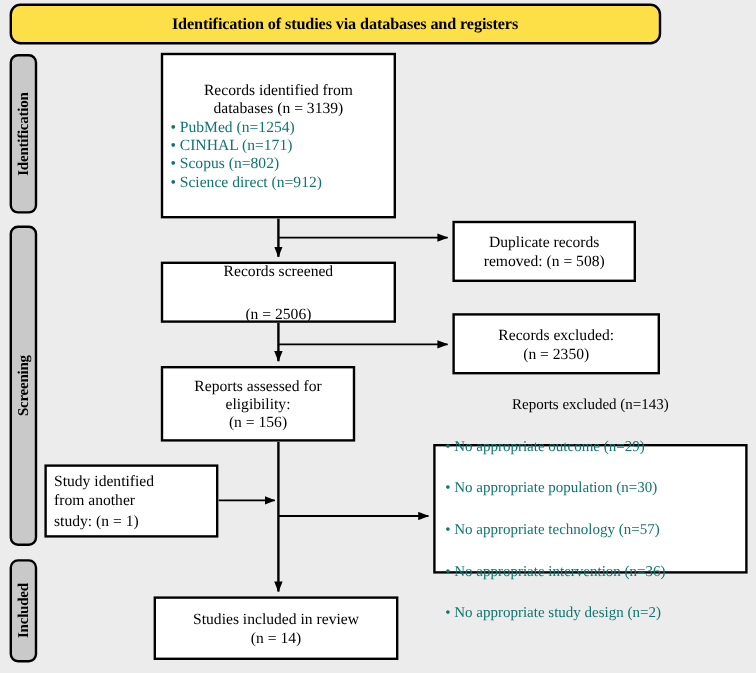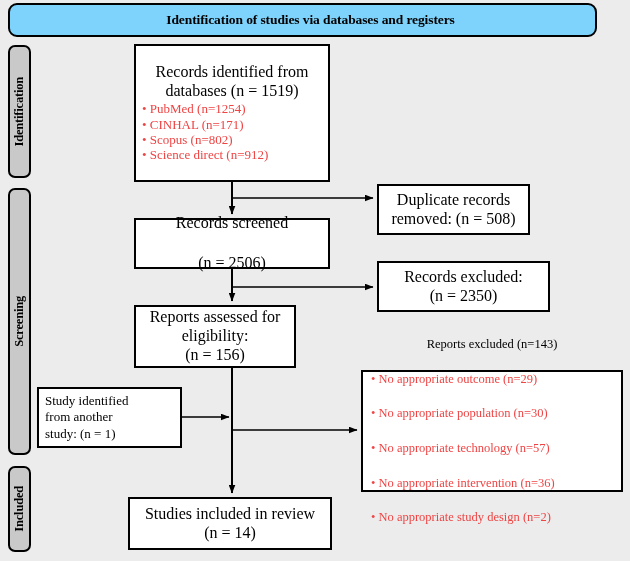--- a/index.html
+++ b/index.html
@@ -18,23 +18,23 @@
     width: 630px;
     height: 561px;
     background: #ececec;
   }
 
   
   .banner {
     position: absolute;
     left: 8px;
     top: 3px;
-    width: 589px;
+    width: 543px;
     height: 34px;
-    background: #7dd3fc;
+    background: #fde047;
     border: 2px solid #000;
     border-radius: 9px;
     box-sizing: border-box;
     display: flex;
     align-items: center;
     justify-content: center;
     padding-left: 16px;
   }
   .banner-text {
     font-size: 13.5px;
@@ -74,46 +74,46 @@
     position: absolute;
     background: #ffffff;
     border: 2px solid #000;
     box-sizing: border-box;
     padding: 4px 6px;
     display: flex;
     flex-direction: column;
     justify-content: center;
   }
   .box .line {
-    font-size: 16px;
+    font-size: 13px;
     line-height: 1.18;
     color: #000;
     text-align: center;
     white-space: nowrap;
   }
   .box .bullet {
     font-size: 13px;
     line-height: 1.18;
-    color: #ef4444;
+    color: #0f766e;
     text-align: left;
     white-space: nowrap;
   }
   .box.left-align .line,
   .box.left-align .bullet {
     text-align: left;
   }
 
   
   #box-identified  { left: 134px; top: 44px;  width: 196px; height: 138px; }
   #box-duplicates  { left: 377px; top: 184px; width: 153px; height: 51px;  }
   #box-screened    { left: 134px; top: 218px; width: 196px; height: 51px; gap: 21px;  }
   #box-excluded    { left: 377px; top: 261px; width: 173px; height: 51px;  }
   #box-eligibility { left: 134px; top: 305px; width: 162px; height: 63px;  }
   #box-other-study { left: 37px;  top: 387px; width: 145px; height: 61px;  }
-  #box-reports-excluded { left: 361px; top: 370px; width: 262px; height: 122px; padding: 3px 8px; gap: 20px; }
+  #box-reports-excluded { left: 361px; top: 370px; width: 262px; height: 108px; padding: 3px 8px; gap: 20px; }
   #box-included    { left: 128px; top: 497px; width: 204px; height: 53px;  }
 
   #box-reports-excluded .line,
   #box-reports-excluded .bullet { font-size: 12.5px; line-height: 1.17; }
 
   #box-other-study .line { font-size: 13px; line-height: 1.25; }
 
   
   #connectors {
     position: absolute;
@@ -160,21 +160,21 @@
 
     <line x1="232" y1="368" x2="232" y2="493" stroke="#000" stroke-width="2" marker-end="url(#arrowhead)"></line>
 
     <line x1="182" y1="417" x2="229" y2="417" stroke="#000" stroke-width="1.6" marker-end="url(#arrowhead)"></line>
 
     <line x1="232" y1="430" x2="357" y2="430" stroke="#000" stroke-width="1.6" marker-end="url(#arrowhead)"></line>
   </svg>
 
   <div class="box" id="box-identified">
     <div class="line">Records identified from</div>
-    <div class="line">databases (n = 1519)</div>
+    <div class="line">databases (n = 3139)</div>
     <div class="bullet">• PubMed (n=1254)</div>
     <div class="bullet">• CINHAL (n=171)</div>
     <div class="bullet">• Scopus (n=802)</div>
     <div class="bullet">• Science direct (n=912)</div>
   </div>
 
   <div class="box" id="box-duplicates">
     <div class="line">Duplicate records</div>
     <div class="line">removed: (n = 508)</div>
   </div>

